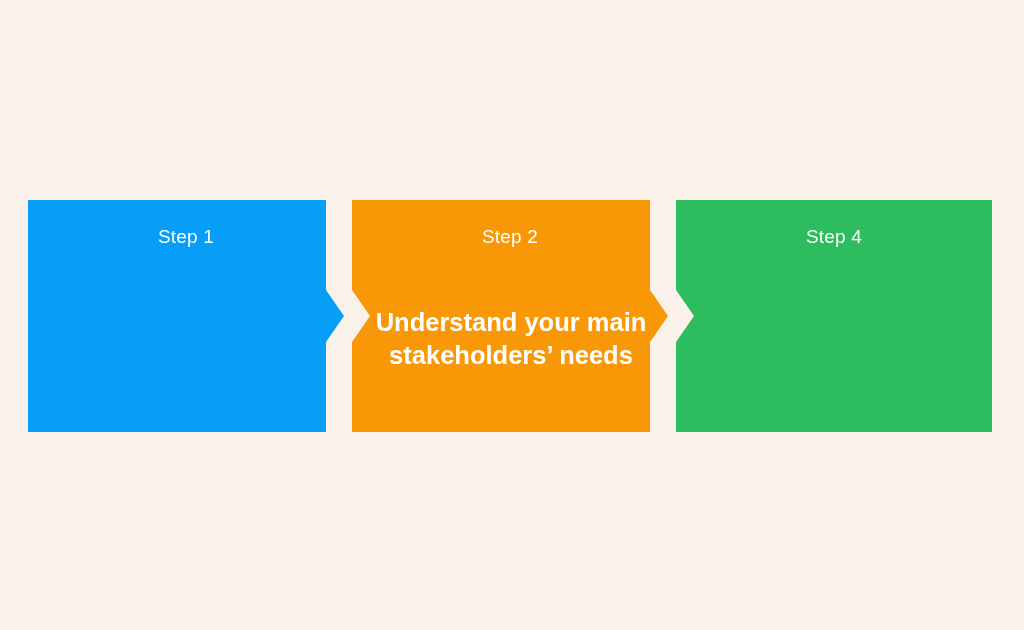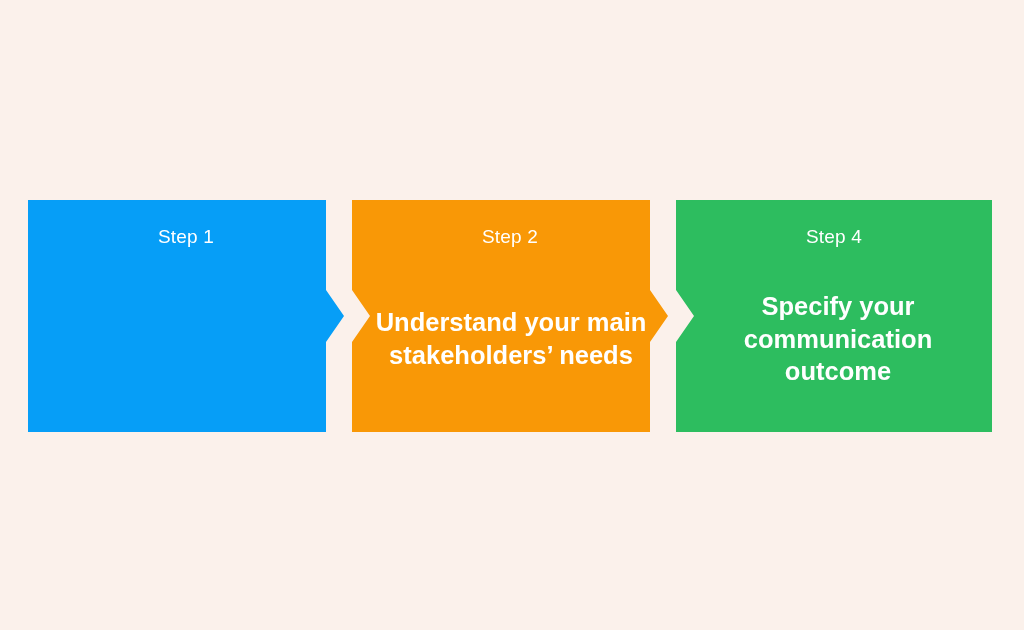--- a/index.html
+++ b/index.html
@@ -153,19 +153,16 @@
       <div class="step-label">Step 2</div>
       <div class="step-title">
         <span>Understand your main stakeholders’ needs</span>
       </div>
     </div>
 
 
     <div class="step-block has-notch">
       <div class="step-shape" style="background: rgb(45, 189, 95);"></div>
       <div class="step-label">Step 4</div>
-      <div class="step-title">
-        <span>Specify your communication outcome</span>
-      </div>
     </div>
 
   </div>
 </div>
 
 </body></html>

